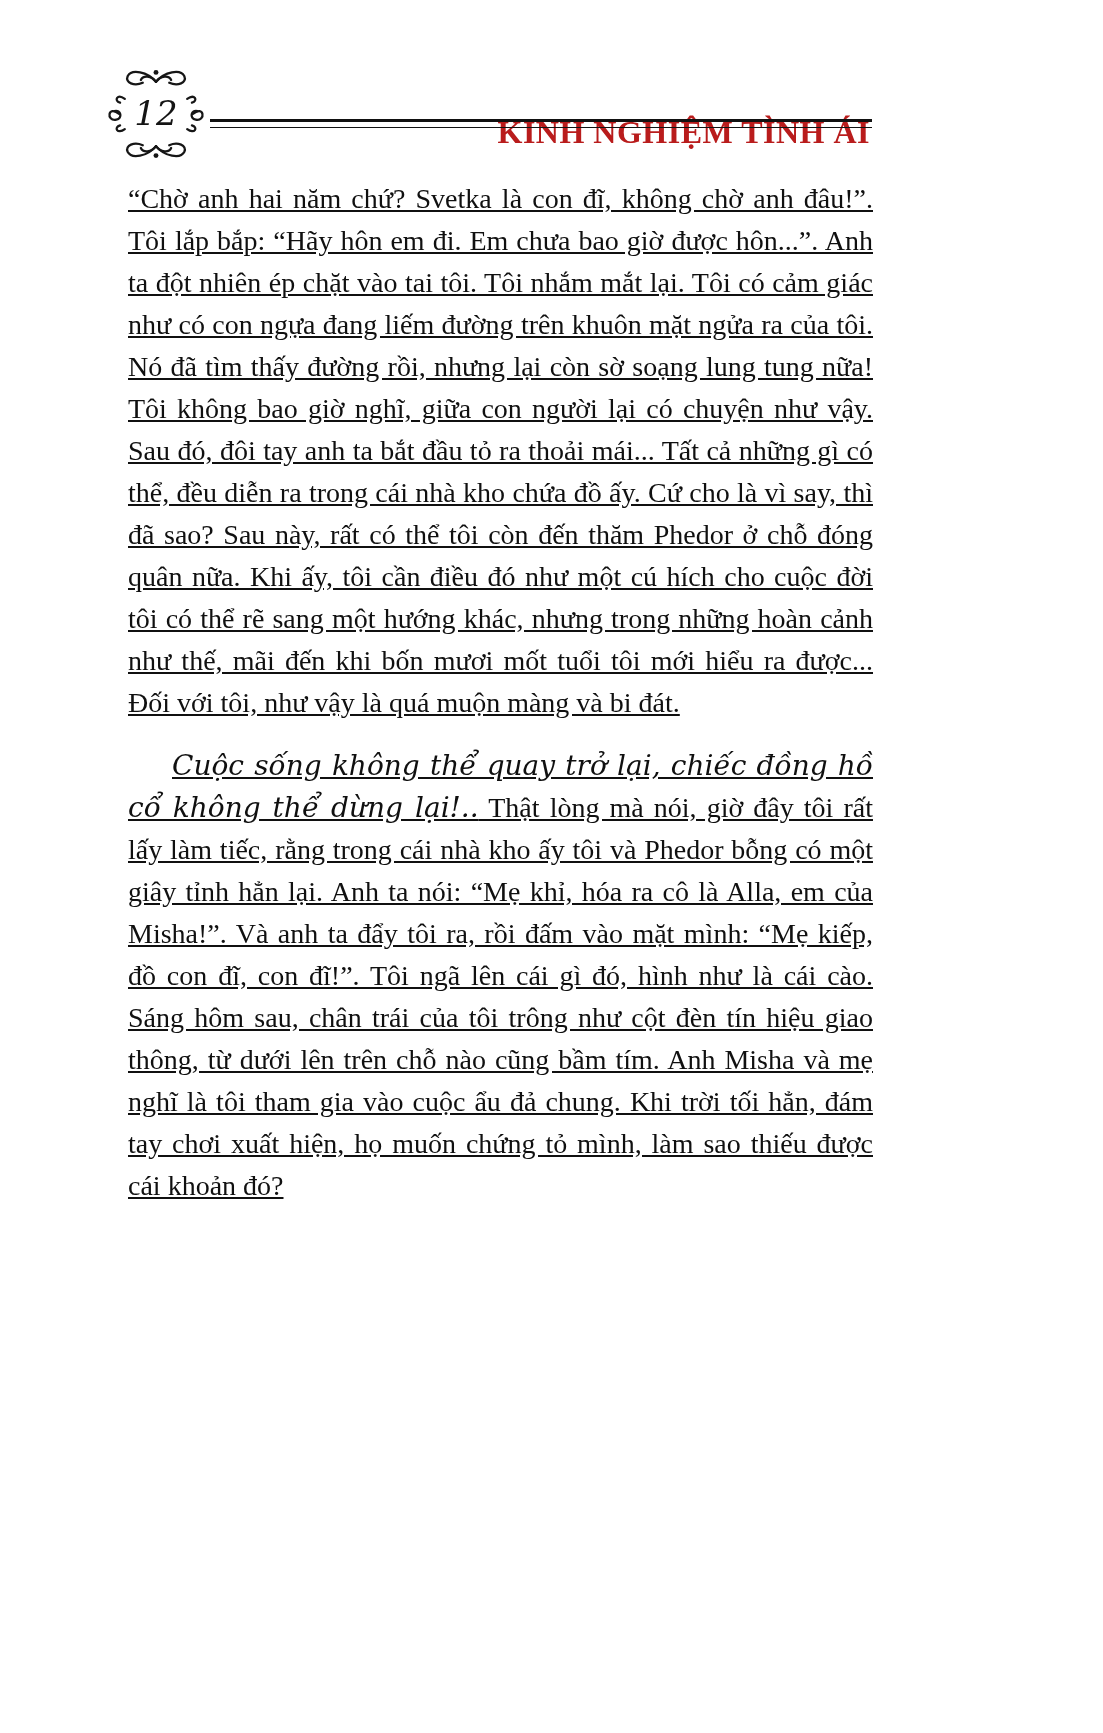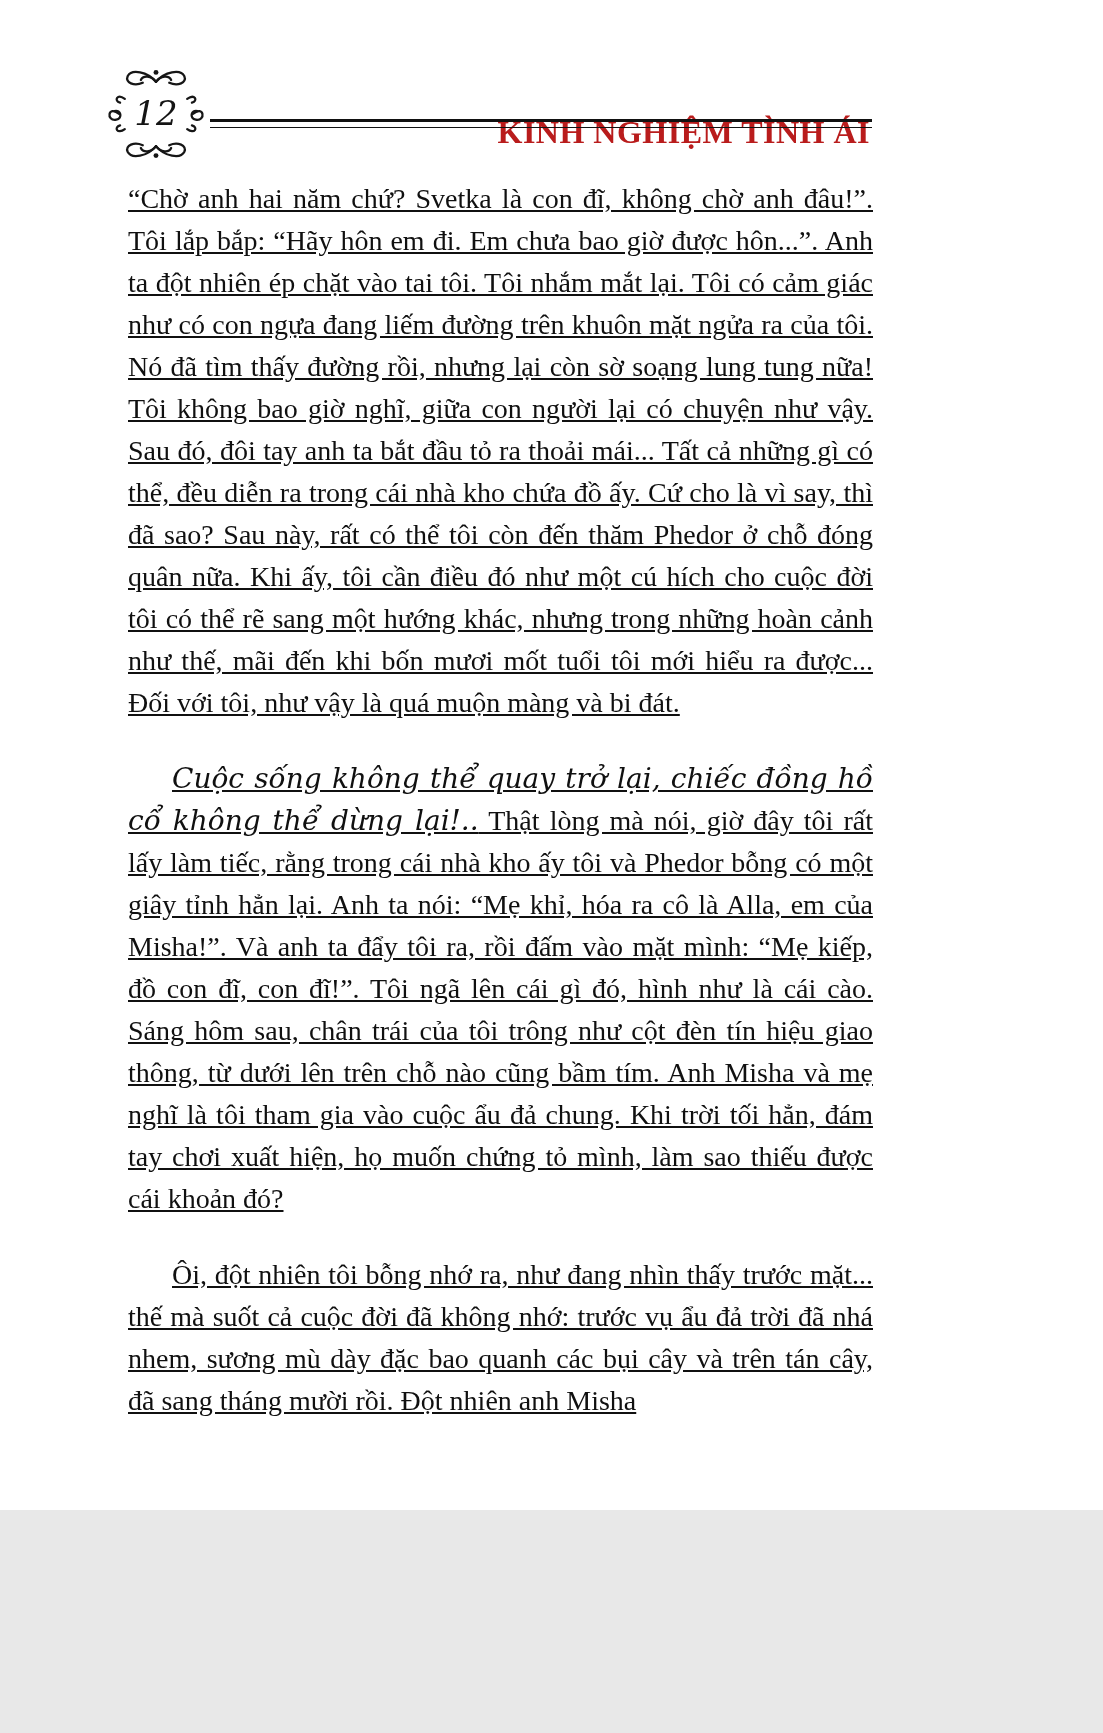--- a/index.html
+++ b/index.html
@@ -3,21 +3,21 @@
 <meta charset="utf-8">
 <style>
   html, body {
     margin: 0;
     padding: 0;
     background: #e8e8e8;
   }
   .page {
     position: relative;
     width: 1103px;
-    height: 1510px;
+    height: 1733px;
     margin: 0 auto;
     background: #ffffff;
     color: #101010;
     overflow: hidden;
     font-family: "Liberation Serif", "DejaVu Serif", serif;
   }
 
   
   .ornament {
     position: absolute;
@@ -68,21 +68,21 @@
     left: 128px;
     top: 178px;
     width: 745px;
     font-size: 28px;
     line-height: 42px;
     text-align: justify;
     color: #101010;
     text-decoration: underline;
   }
   .para { margin: 0; }
-  .para + .para { margin-top: 34px; }
+  .para + .para { margin-top: 21px; }
   .para.indent { text-indent: 44px; }
   .para em {
     font-style: italic;
     font-family: "DejaVu Serif", "Liberation Serif", serif;
   }
 </style>
 </head>
 <body>
 
 <div class="page">
@@ -119,16 +119,15 @@
 
   <div class="rule-thick"></div>
   <div class="rule-thin"></div>
 
   <div class="body-text">
 
     <p class="para"><span>“Chờ anh hai năm chứ? Svetka là con đĩ, không chờ anh đâu!”. Tôi lắp bắp: “Hãy hôn em đi. Em chưa bao giờ được hôn...”. Anh ta đột nhiên ép chặt vào tai tôi. Tôi nhắm mắt lại. Tôi có cảm giác như có con ngựa đang liếm đường trên khuôn mặt ngửa ra của tôi. Nó đã tìm thấy đường rồi, nhưng lại còn sờ soạng lung tung nữa! Tôi không bao giờ nghĩ, giữa con người lại có chuyện như vậy. Sau đó, đôi tay anh ta bắt đầu tỏ ra thoải mái... Tất cả những gì có thể, đều diễn ra trong cái nhà kho chứa đồ ấy. Cứ cho là vì say, thì đã sao? Sau này, rất có thể tôi còn đến thăm Phedor ở chỗ đóng quân nữa. Khi ấy, tôi cần điều đó như một cú hích cho cuộc đời tôi có thể rẽ sang một hướng khác, nhưng trong những hoàn cảnh như thế, mãi đến khi bốn mươi mốt tuổi tôi mới hiểu ra được... Đối với tôi, như vậy là quá muộn màng và bi đát.</span></p>
 
     <p class="para indent"><em>Cuộc sống không thể quay trở lại, chiếc đồng hồ cổ không thể dừng lại!..</em><span> Thật lòng mà nói, giờ đây tôi rất lấy làm tiếc, rằng trong cái nhà kho ấy tôi và Phedor bỗng có một giây tỉnh hẳn lại. Anh ta nói: “Mẹ khỉ, hóa ra cô là Alla, em của Misha!”. Và anh ta đẩy tôi ra, rồi đấm vào mặt mình: “Mẹ kiếp, đồ con đĩ, con đĩ!”. Tôi ngã lên cái gì đó, hình như là cái cào. Sáng hôm sau, chân trái của tôi trông như cột đèn tín hiệu giao thông, từ dưới lên trên chỗ nào cũng bầm tím. Anh Misha và mẹ nghĩ là tôi tham gia vào cuộc ẩu đả chung. Khi trời tối hẳn, đám tay chơi xuất hiện, họ muốn chứng tỏ mình, làm sao thiếu được cái khoản đó?</span></p>
 
-    <p class="para indent"><span>Ôi, đột nhiên tôi bỗng nhớ ra, như đang nhìn thấy trước mặt... thế mà suốt cả cuộc đời đã không nhớ: trước vụ ẩu đả trời đã nhá nhem, sương mù dày đặc bao quanh các bụi cây và trên tán cây, đã sang tháng mười rồi. Đột nhiên anh Misha</span></p>
 
   </div>
 </div>
 
 </body></html>

